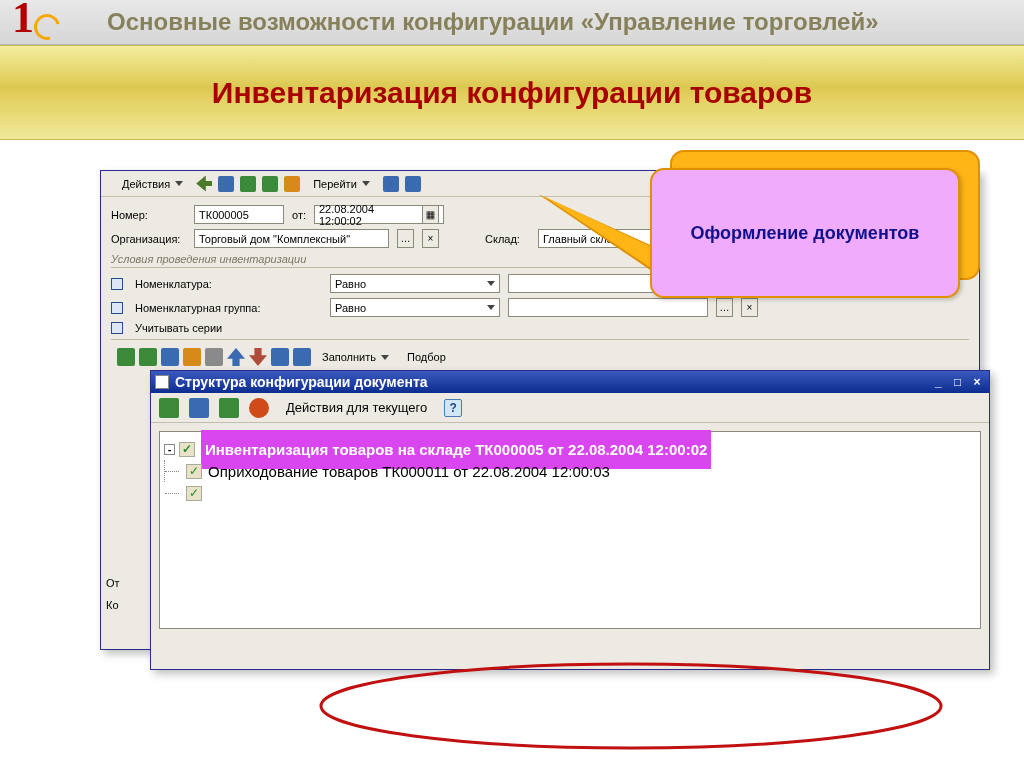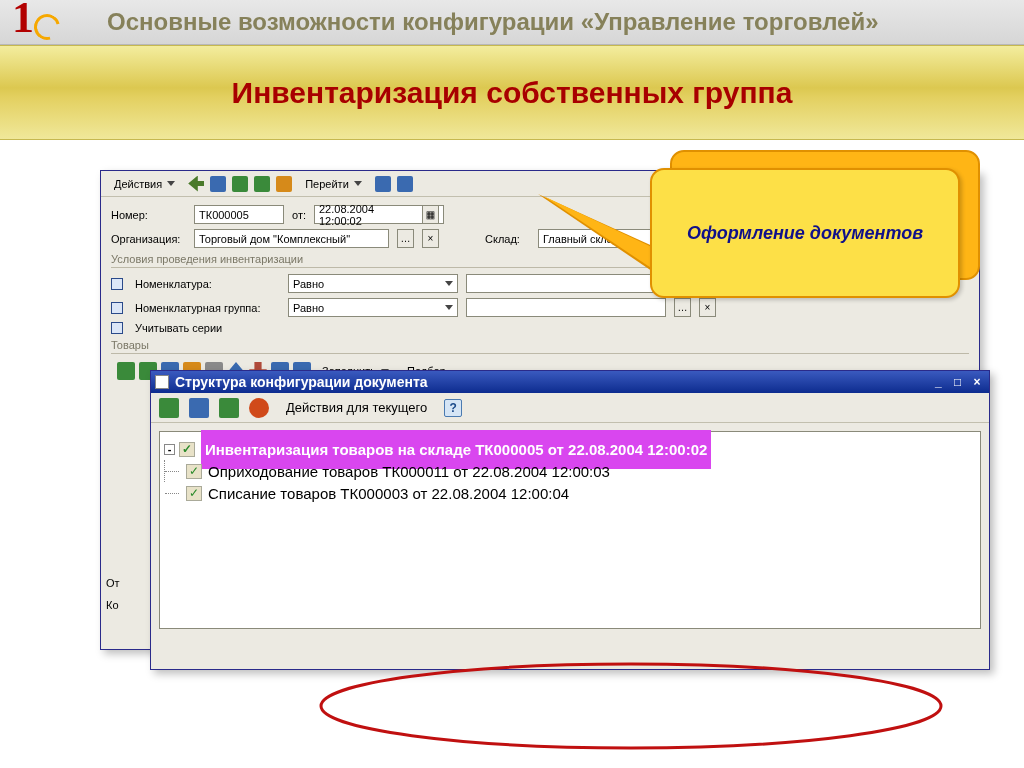--- a/index.html
+++ b/index.html
@@ -99,21 +99,21 @@
     font-weight: bold;
     cursor: default;
   }
   .toolbar {
     background: #eceae2;
     border-bottom: 1px solid #c2bfae;
     height: 26px;
     display: flex;
     align-items: center;
     gap: 6px;
-    padding: 0 6px;
+    padding: 0 14px;
     font-size: 11px;
   }
   .tb-btn {
     padding: 2px 6px;
     border: 1px solid transparent;
     display: inline-flex;
     align-items: center;
     gap: 2px;
   }
   .tb-ico {
@@ -143,36 +143,36 @@
     border: 1px solid #8a8a7a;
     background: #fff;
     padding: 1px 4px;
     font-size: 11px;
     display:flex; align-items:center;
   }
   .input.w-number { width: 90px; }
   .input.w-date { width: 130px; }
   .input.w-org { width: 195px; }
   .input.w-sklad { width: 170px; }
-  .input.w-cond { width: 170px; }
+  .input.w-cond { width: 170px; margin-left: 42px; }
   .input.w-val { width: 200px; }
   .btn-sm {
     width: 17px; height: 19px;
     border:1px solid #8a8a7a;
     background: #eceae2;
     text-align:center;
     font-size: 10px;
     line-height:17px;
   }
   .bluebox{
     width:12px;height:12px;border:1px solid #2a4a8a; background:#dbe6f7;
     display:inline-block; margin-right:4px;
   }
   .section-label{
-    color:#7a7766; font-size:11px; margin:4px 0 2px 0;
+    color:#7a7766; font-size:11px; margin:4px 0 2px 0;font-style:italic;
   }
   .hr { height:1px; background:#bdb9a8; margin:2px 0 6px 0;}
   .tb-ico-row {
     display:flex; gap:4px; align-items:center; padding:2px 6px;
   }
   .tb-ico-row .tb-ico{ width:18px;height:18px;}
   .dd{
     display:inline-block; width:0;height:0; border-left:4px solid transparent;border-right:4px solid transparent;border-top:5px solid #444; margin-left:3px;
   }
   
@@ -217,25 +217,24 @@
     display:flex;align-items:center;gap:10px;padding:0 8px;font-size:12px;
   }
   .help-ico{width:18px;height:18px;border:1px solid #4a7ab0;background:#d5e5f5;color:#1a4a8a;font-weight:bold;text-align:center;line-height:16px;border-radius:2px;}
   
   .callout-back{
     position:absolute; left:670px; top:10px; width:310px; height:130px;
     background:#ffb515; border:2px solid #e09000; border-radius:14px;
   }
   .callout{
     position:absolute; left:650px; top:28px; width:310px; height:130px;
-    background:#fde047; border:2px solid #e09000; border-radius:14px;
+    background:#f0abfc; border:2px solid #e09000; border-radius:14px;
     display:flex;align-items:center;justify-content:center;
     color:#10108a; font-size:18px; font-weight:bold;
     box-shadow:2px 2px 4px rgba(0,0,0,.2);
-    font-style:italic;
   }
   .callout-tail{
     position:absolute; left:530px; top:125px; width:0;height:0;
     border-top:22px solid transparent;
     border-right:160px solid #ffb515;
     border-bottom:2px solid transparent;
     transform: rotate(33deg);
     transform-origin: right top;
   }
   .callout-tail2{
@@ -259,21 +258,21 @@
 <body>
 
 <div class="header-bar">
   <div class="logo">
     <span class="one">1</span>
       <span class="c"></span>
   </div>
   <div class="subtitle">Основные возможности конфигурации «Управление торговлей»</div>
 </div>
 <div class="yellow-band">
-  <div class="main-heading">Инвентаризация собственных группа</div>
+  <div class="main-heading">Инвентаризация конфигурации товаров</div>
 </div>
 
 <div class="canvas">
 
   <div class="win win1">
     <div class="toolbar">
       <span class="tb-btn">
           <span>Действия</span>
           <span class="dd"></span>
         </span>
@@ -330,21 +329,20 @@
             <span class="dd"></span>
           </span>
         <span class="input w-val"></span>
         <span class="btn-sm">…</span>
         <span class="btn-sm">×</span>
       </div>
       <div class="row">
         <span class="bluebox"></span>
         <span>Учитывать серии</span>
       </div>
-      <div class="section-label">Товары</div>
       <div class="hr"></div>
       <div class="tb-ico-row">
         <span class="tb-ico ico-green"></span>
         <span class="tb-ico ico-green"></span>
         <span class="tb-ico ico-blue"></span>
         <span class="tb-ico ico-orange"></span>
         <span class="tb-ico ico-grey"></span>
         <span class="tb-ico ico-blue" style="clip-path:polygon(50% 0,100% 60%,70% 60%,70% 100%,30% 100%,30% 60%,0 60%)"></span>
         <span class="tb-ico" style="background:#b04a3a;clip-path:polygon(30% 0,70% 0,70% 40%,100% 40%,50% 100%,0 40%,30% 40%)"></span>
         <span class="tb-ico ico-blue"></span>
@@ -387,21 +385,20 @@
         <span class="txt">Инвентаризация товаров на складе ТК000005 от 22.08.2004 12:00:02</span>
       </div>
       <div class="tree-item normal">
         <span class="tree-lines"></span>
         <span class="fileico"></span>
         <span>Оприходование товаров ТК000011 от 22.08.2004 12:00:03</span>
       </div>
       <div class="tree-item normal">
         <span class="tree-lines" style="border-left:1px dotted transparent"></span>
         <span class="fileico"></span>
-        <span>Списание товаров ТК000003 от 22.08.2004 12:00:04</span>
       </div>
 
       <svg class="oval">
         <ellipse cx="325" cy="45" rx="310" ry="42" fill="none" stroke="#c01010" stroke-width="3"></ellipse>
       </svg>
     </div>
   </div>
 
   <div class="callout-back"></div>
   <div class="callout-tail2"></div>

